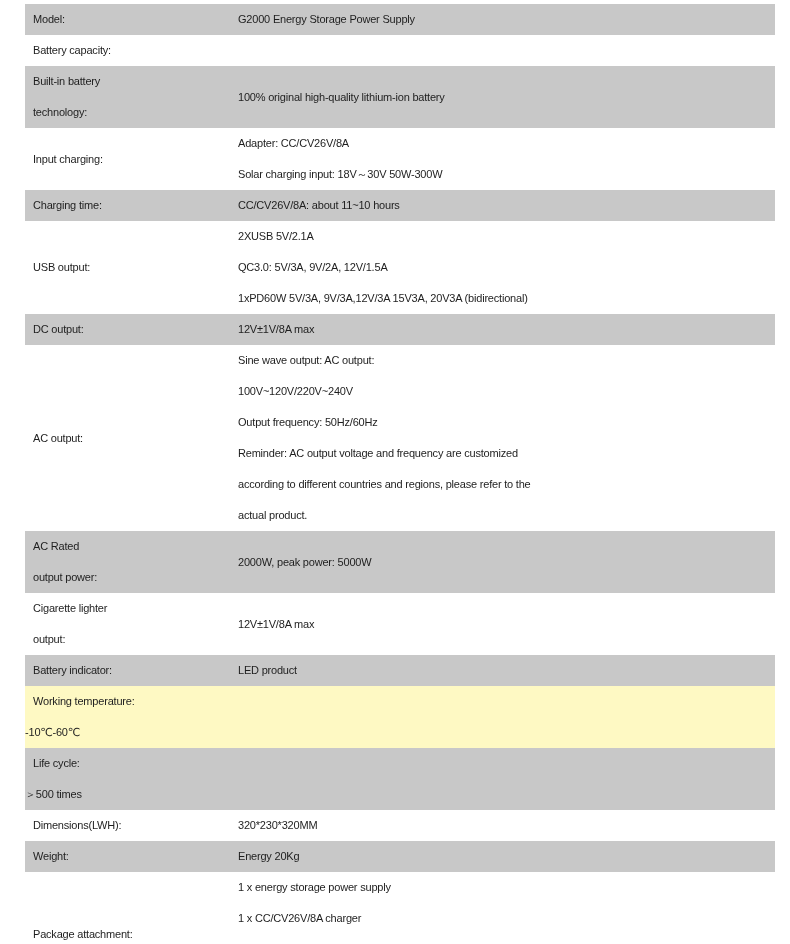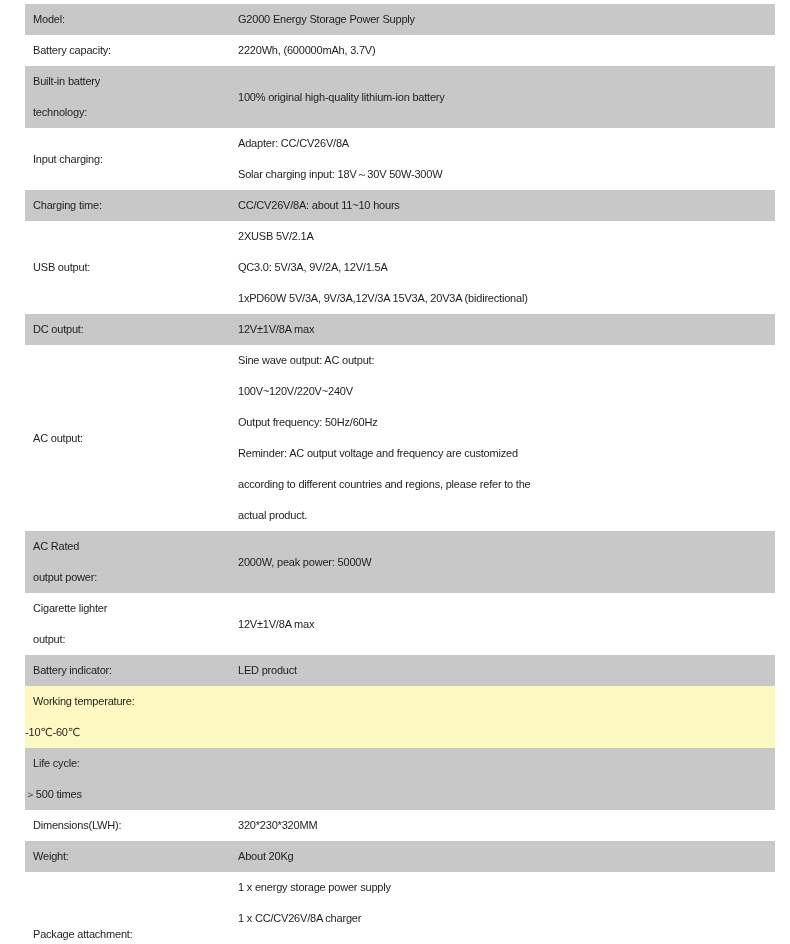--- a/index.html
+++ b/index.html
@@ -53,21 +53,20 @@
 <body style="background: rgb(255, 255, 255);">
 
 <div class="spec-table">
   <div class="spec-row shaded" style="background: rgb(200, 200, 200);">
     <div class="cell label-cell" style="color: rgb(30, 30, 30);">Model:</div>
     <div class="cell value-cell" style="color: rgb(30, 30, 30);">G2000 Energy Storage Power Supply</div>
   </div>
 
   <div class="spec-row" style="background: rgb(255, 255, 255);">
     <div class="cell label-cell" style="color: rgb(30, 30, 30);">Battery capacity:</div>
-    <div class="cell value-cell" style="color: rgb(30, 30, 30);">2220Wh, (600000mAh, 3.7V)</div>
   </div>
 
   <div class="spec-row shaded" style="background: rgb(200, 200, 200);">
     <div class="cell label-cell" style="color: rgb(30, 30, 30);">Built-in battery
 technology:</div>
     <div class="cell value-cell" style="color: rgb(30, 30, 30);">100% original high-quality lithium-ion battery</div>
   </div>
 
   <div class="spec-row" style="background: rgb(255, 255, 255);">
     <div class="cell label-cell" style="color: rgb(30, 30, 30);">Input charging:</div>
@@ -129,21 +128,21 @@
     <div class="cell value-cell" style="color: rgb(30, 30, 30);">＞500 times</div>
   </div>
 
   <div class="spec-row" style="background: rgb(255, 255, 255);">
     <div class="cell label-cell" style="color: rgb(30, 30, 30);">Dimensions(LWH):</div>
     <div class="cell value-cell" style="color: rgb(30, 30, 30);">320*230*320MM</div>
   </div>
 
   <div class="spec-row shaded" style="background: rgb(200, 200, 200);">
     <div class="cell label-cell" style="color: rgb(30, 30, 30);">Weight:</div>
-    <div class="cell value-cell" style="color: rgb(30, 30, 30);">About 20Kg</div>
+    <div class="cell value-cell" style="color: rgb(30, 30, 30);">Energy 20Kg</div>
   </div>
 
   <div class="spec-row" style="background: rgb(255, 255, 255);">
     <div class="cell label-cell" style="color: rgb(30, 30, 30);">Package attachment:</div>
     <div class="cell value-cell" style="color: rgb(30, 30, 30);">1 x energy storage power supply
 1 x CC/CV26V/8A charger
 1 x DC to car charger
 1 x manual</div>
   </div>
 </div>

